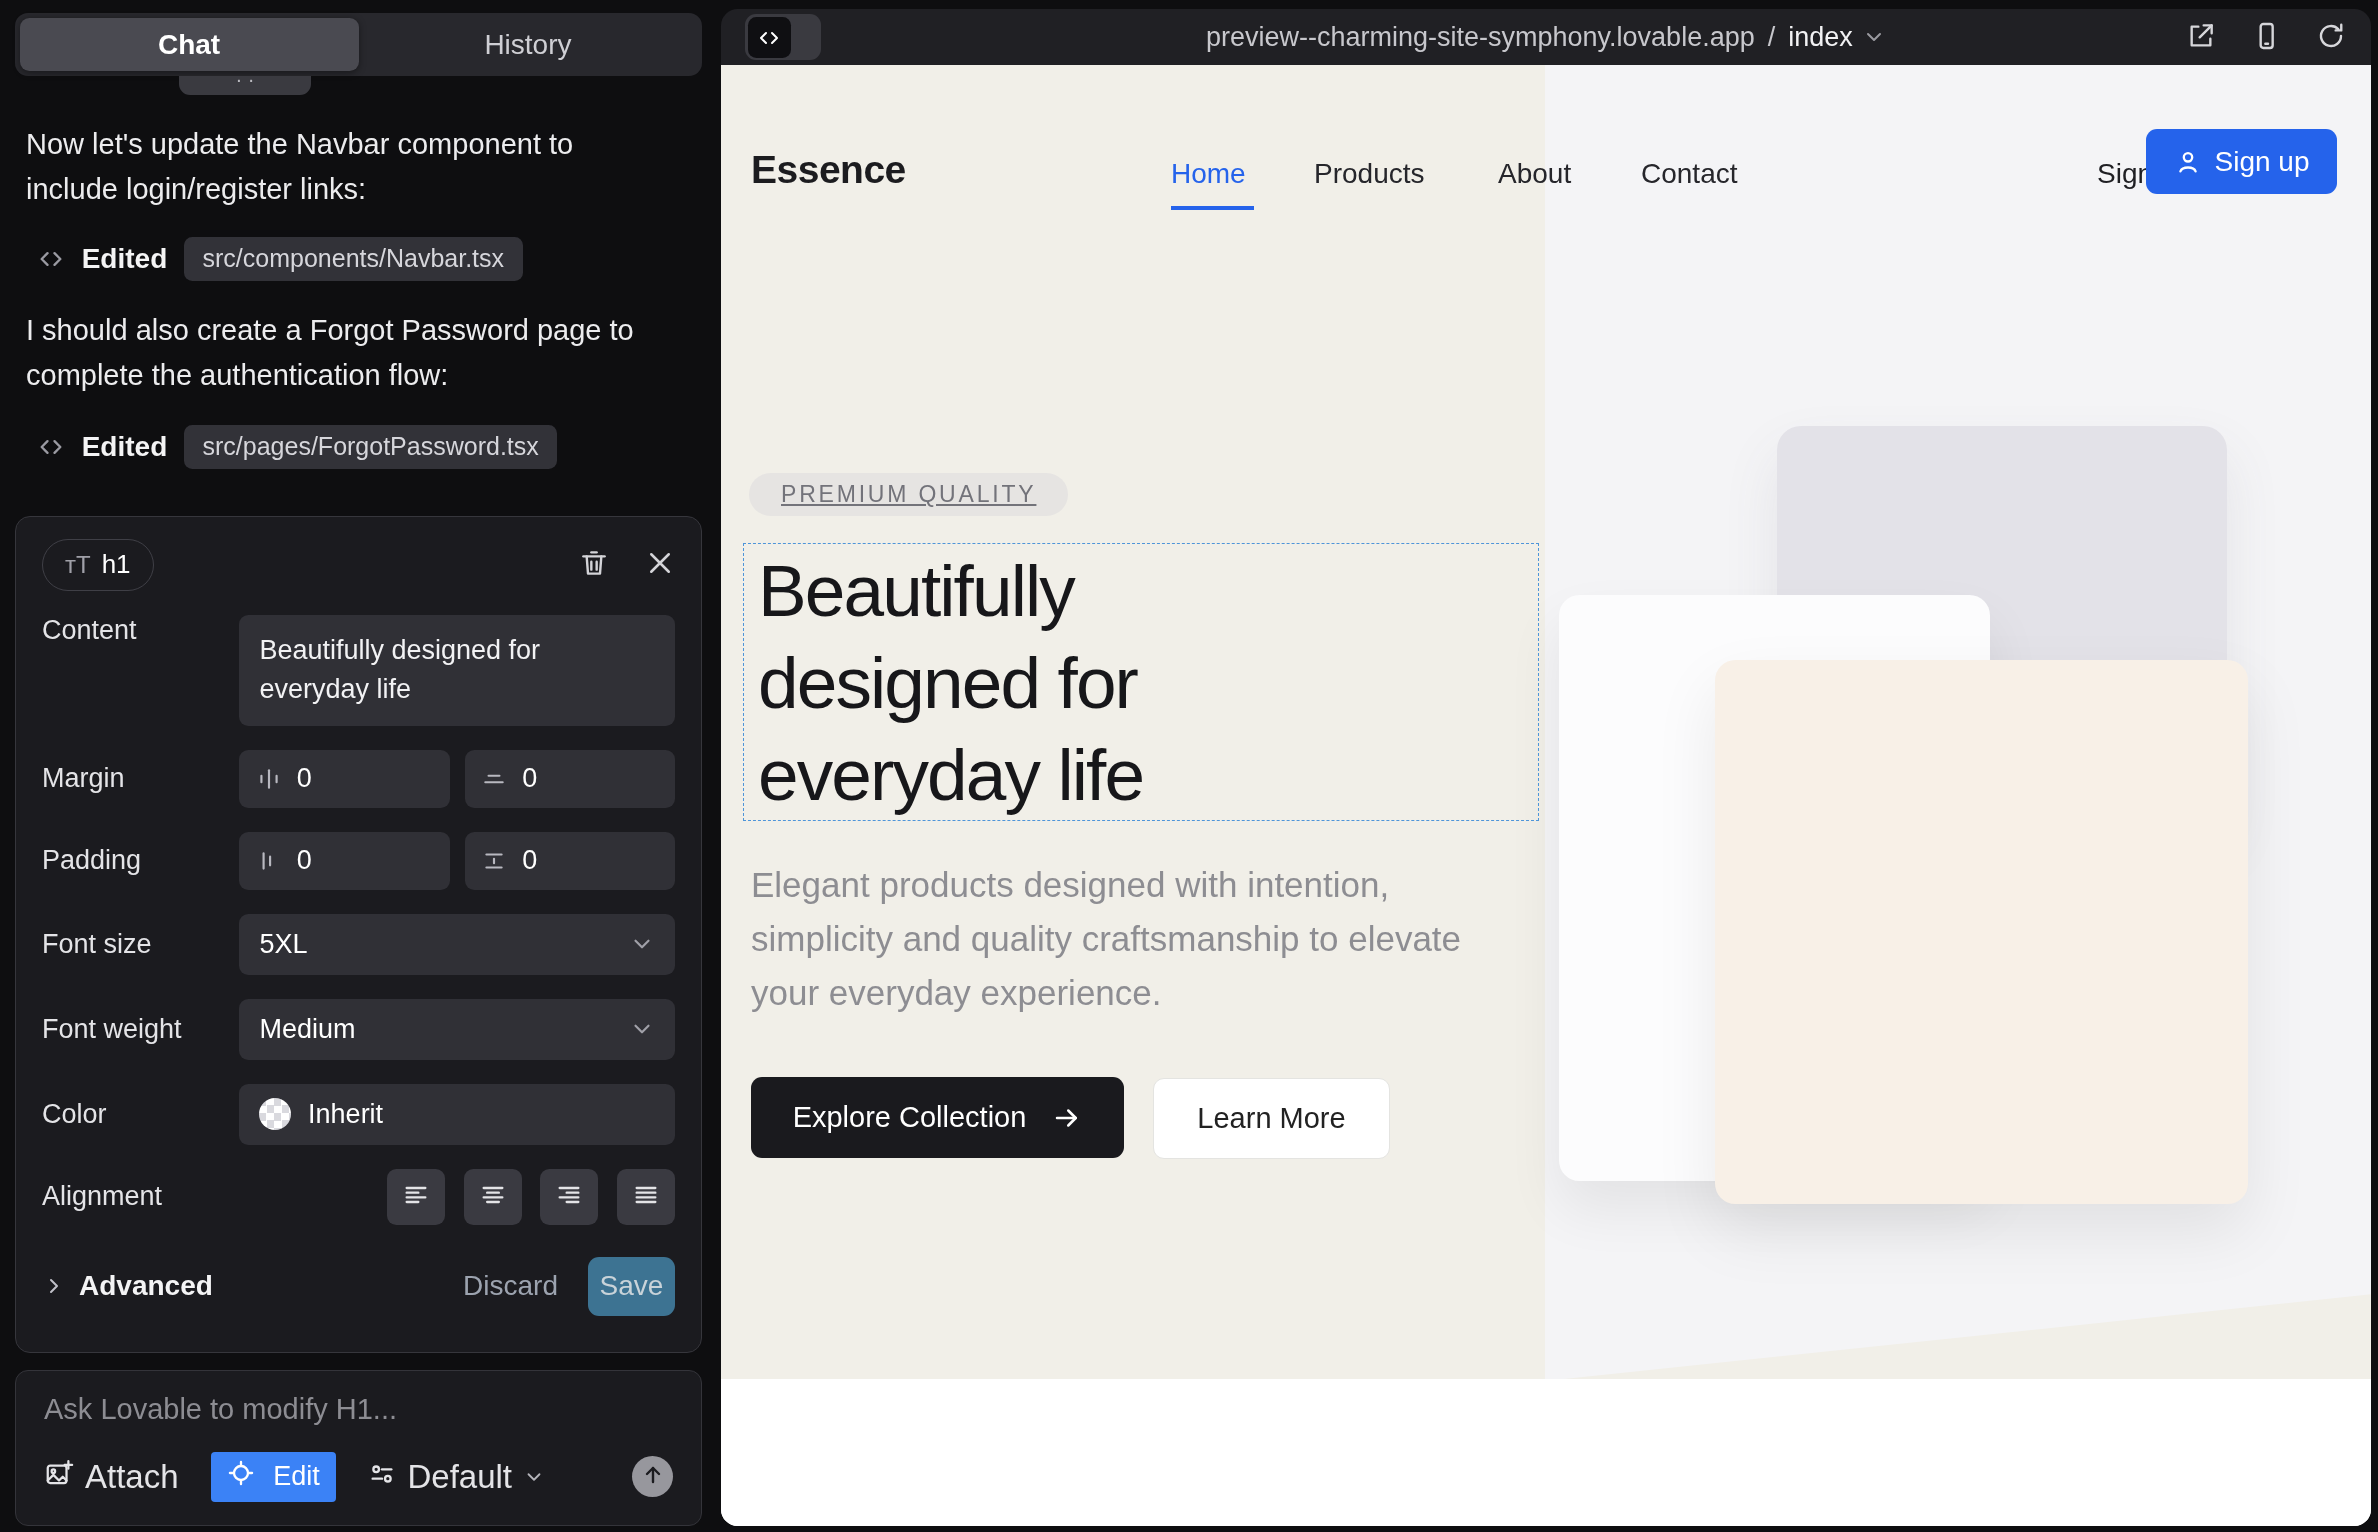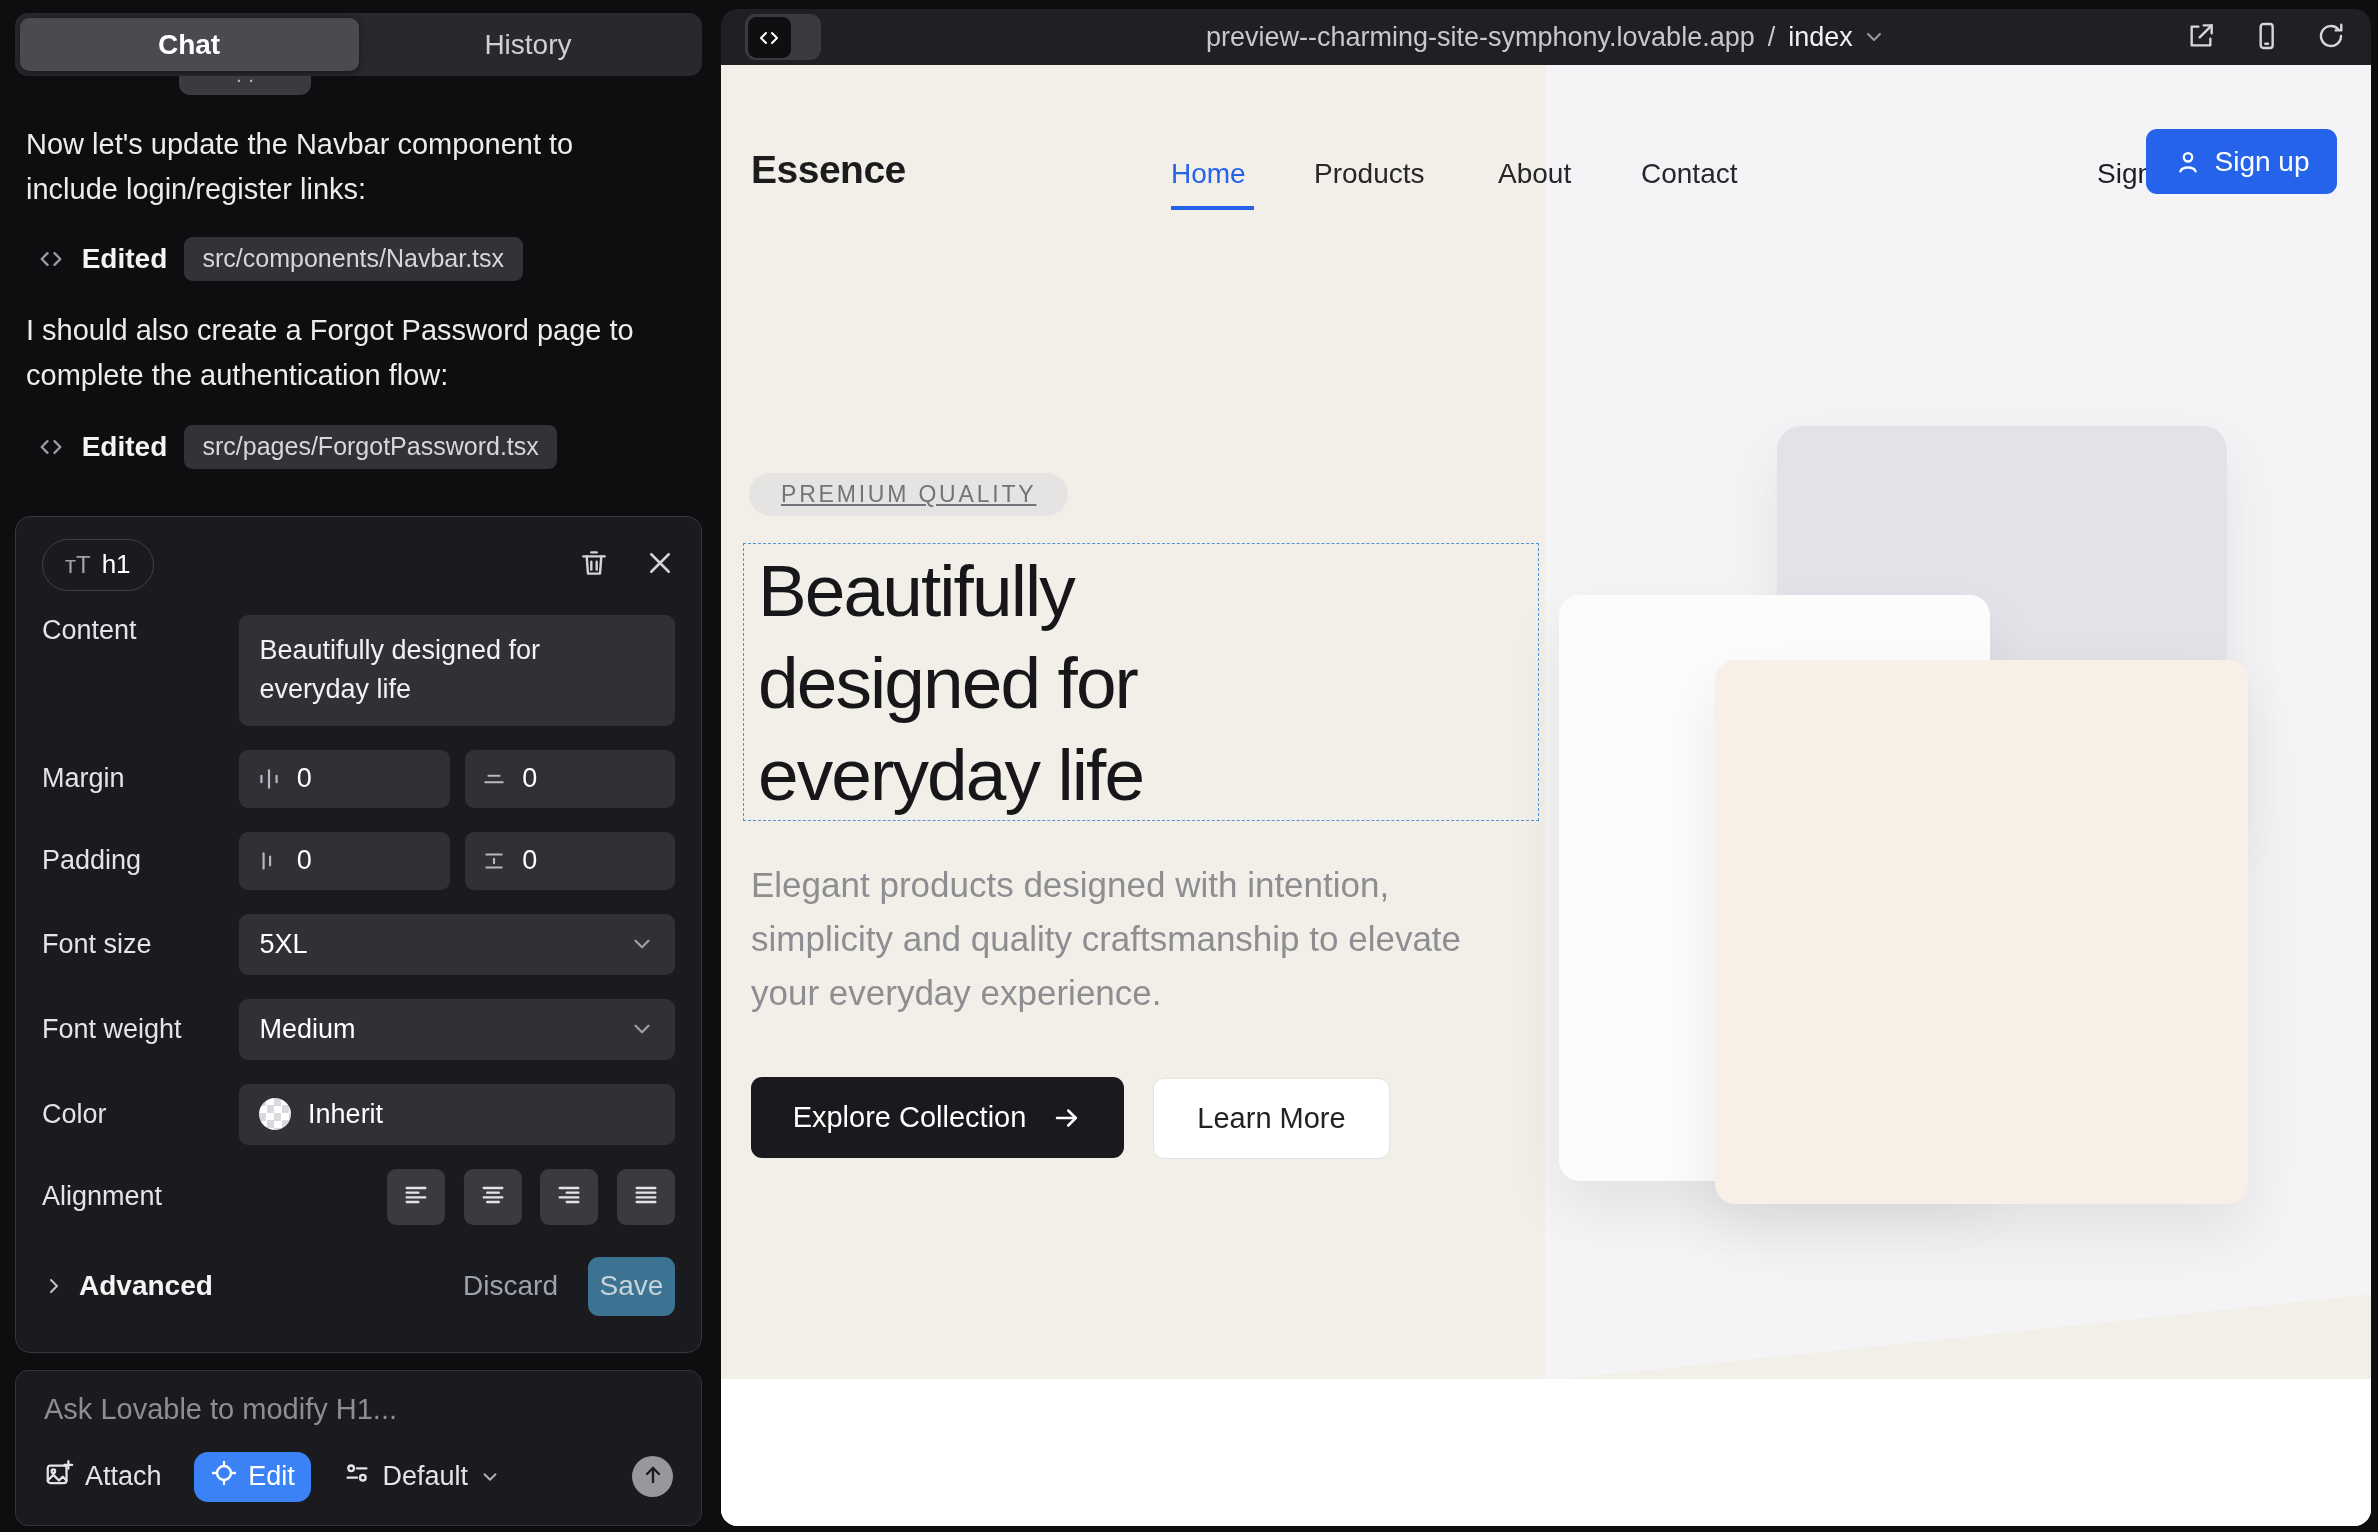--- a/index.html
+++ b/index.html
@@ -62,23 +62,23 @@
   .save { margin-left:30px; width:87px; height:59px; background:#3d7392; border:none; border-radius:11px;
           color:#c9d3d9; font-size:28px; cursor:pointer; }
 
   
   .composer { position:absolute; left:15px; top:1370px; width:687px; height:156px; background:#1b1b1f;
               border:0.9px solid #34343a; border-radius:13px; padding:22px 28px; }
   .composer input { width:100%; background:transparent; border:none; outline:none; font-size:29px; color:#e8e8ea;
                     font-family:"Liberation Sans", sans-serif; }
   .composer input::placeholder { color:#8d8d93; }
   .comp-row { display:flex; align-items:center; margin-top:26px; gap:32px; }
-  .comp-item { display:flex; align-items:center; gap:11px; color:#e4e4e7; font-size:27px; cursor:pointer; }
-  .edit-pill { display:flex; align-items:center; gap:10px; background:#3b82f6; color:#fff; font-size:27px;
-               border:none; border-radius:14px; padding:7.4px 16.7px; cursor:pointer;text-align:center; }
+  .comp-item { display:flex; align-items:center; gap:11px; color:#e4e4e7; font-size:33px; cursor:pointer; }
+  .edit-pill { display:flex; align-items:center; gap:18px; background:#3b82f6; color:#fff; font-size:27px;
+               border:none; border-radius:4px; padding:7.4px 16.7px; cursor:pointer;text-align:center; }
   .send-btn { margin-left:auto; width:41px; height:41px; border-radius:50%; background:#97979d; border:none;
               display:flex; align-items:center; justify-content:center; color:#1b1b1f; cursor:pointer; }
 
   
   .frame { position:absolute; left:721px; top:9.3px; width:1650px; height:1517px; background:#202024;
            border-radius:16.7px; overflow:hidden; }
   .toolbar { height:56px; display:flex; align-items:center; padding:0 24px; position:relative; }
   .view-toggle { width:76px; height:46px; background:#3a3a40; border-radius:11px; padding:2.8px; display:flex; cursor:pointer; }
   .view-toggle .seg { width:43px; height:41px; background:#0f0f12; border-radius:8.3px; display:flex;
                       align-items:center; justify-content:center; color:#fff; }

